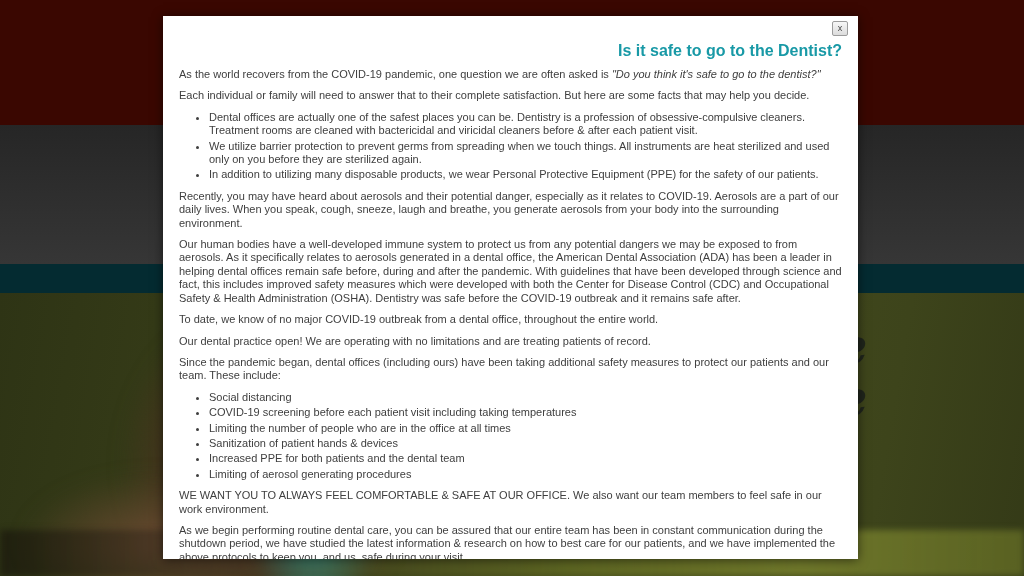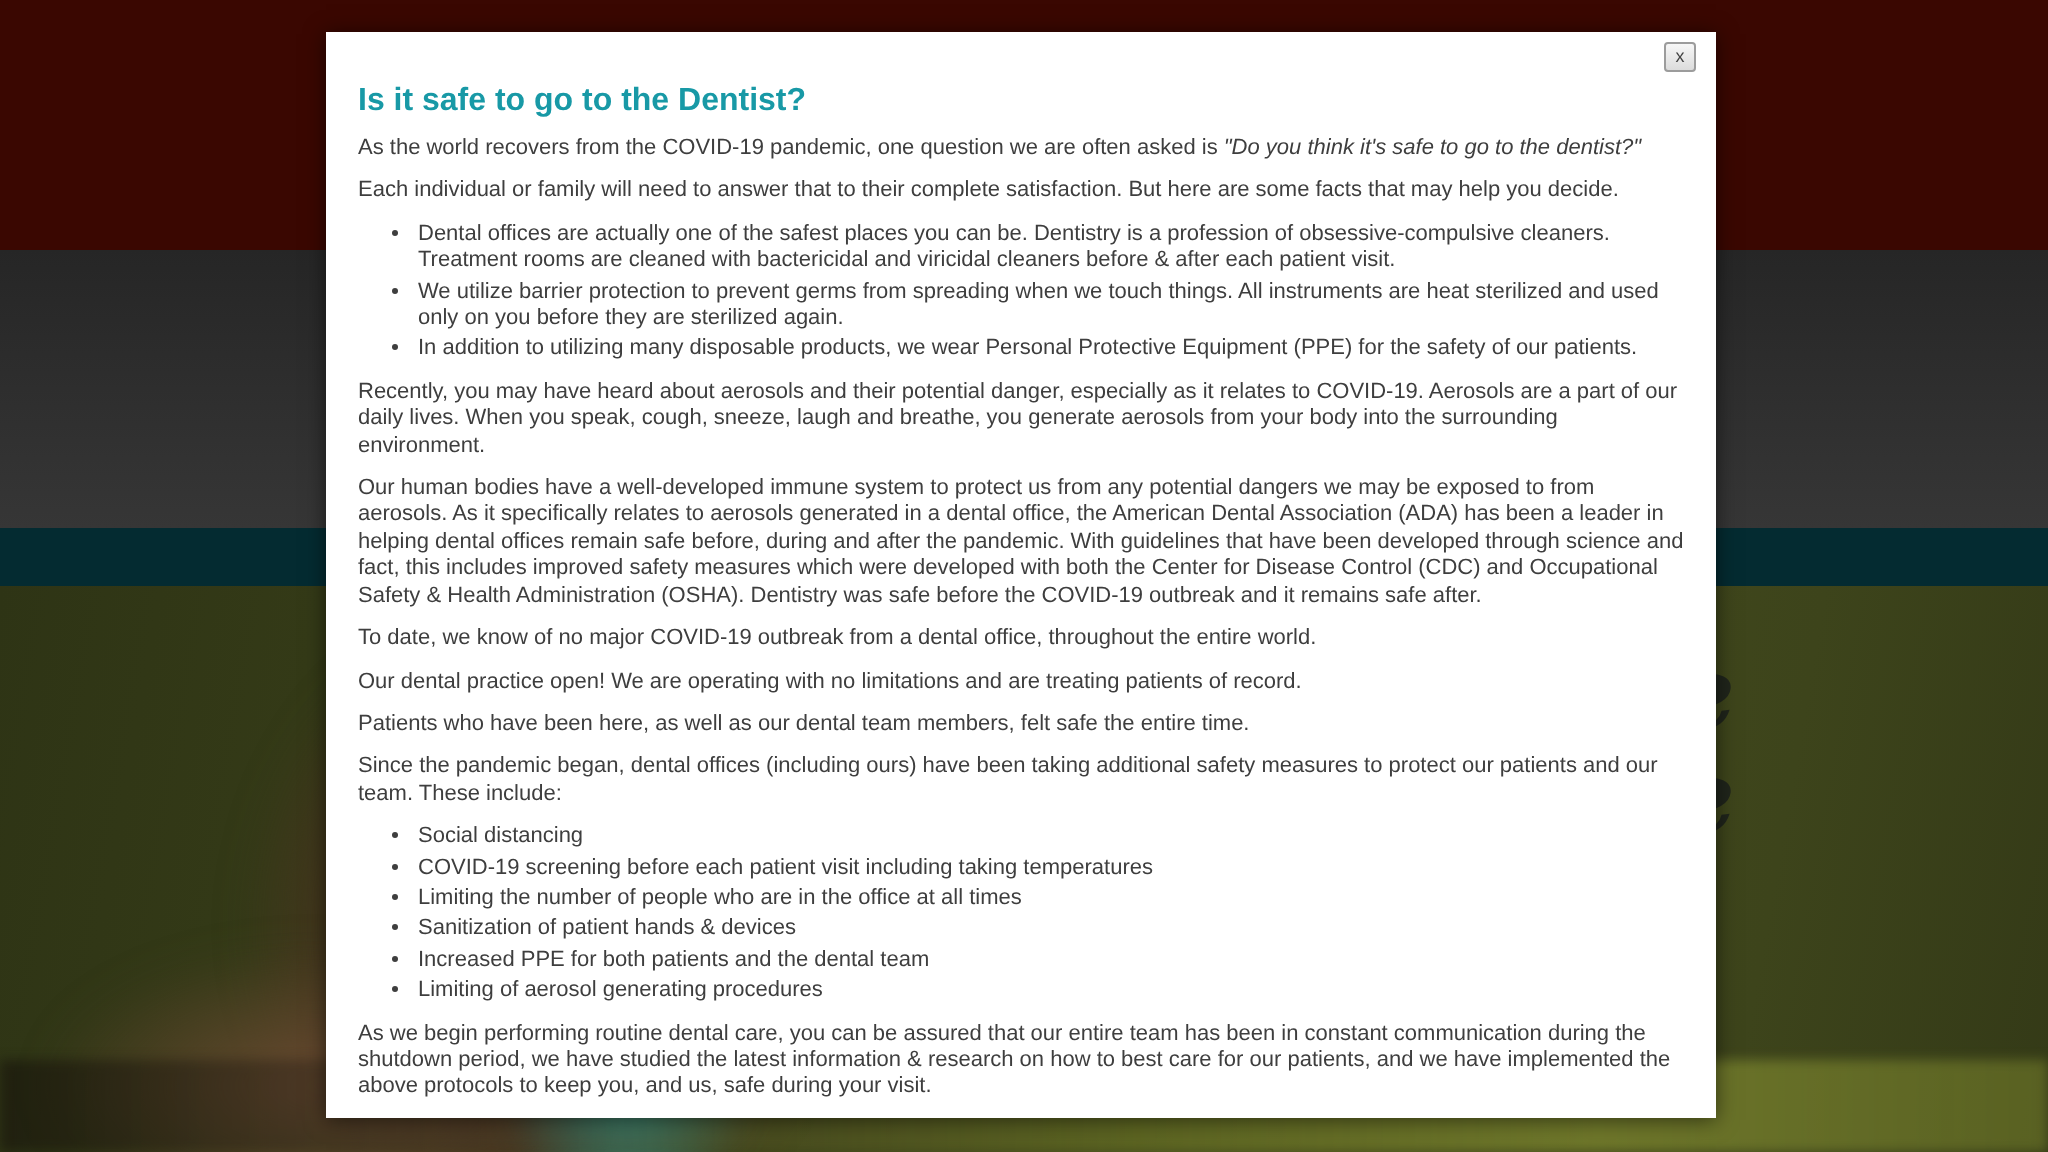--- a/index.html
+++ b/index.html
@@ -51,21 +51,21 @@
     background:#ffffff; box-sizing:border-box; padding:0 16px;
     box-shadow:0 1px 10px rgba(0,0,0,.55); z-index:10; overflow:hidden;
   }
   .close-btn {
     position:absolute; top:5px; right:10px; width:16px; height:15px;
     font-family:"Liberation Sans", sans-serif; font-size:9px; line-height:13px;
     text-align:center; color:#444; background:linear-gradient(#f7f7f7,#dcdcdc);
     border:1px solid #9c9c9c; border-radius:2px; padding:0; cursor:pointer;
   }
   .modal-title {
-    margin:26px 0 8px 0; text-align:left;
+    margin:26px 0 8px 0; text-align:right;
     font-size:16px; font-weight:bold; color:#1899a6;
   }
   .modal p { margin:8px 0; font-size:11px; line-height:1.22; color:#3e3e3e; }
   .modal ul { margin:8px 0; padding-left:30px; }
   .modal li { font-size:11px; line-height:1.22; color:#3e3e3e; margin:2px 0; }
   .italic { font-style:italic; }
   .bold { font-weight:normal; }
 </style>
 </head>
 <body>
@@ -99,30 +99,30 @@
     <ul>
       <li>Dental offices are actually one of the safest places you can be. Dentistry is a profession of obsessive-compulsive cleaners. Treatment rooms are cleaned with bactericidal and viricidal cleaners before &amp; after each patient visit.</li>
       <li>We utilize barrier protection to prevent germs from spreading when we touch things. All instruments are heat sterilized and used only on you before they are sterilized again.</li>
       <li>In addition to utilizing many disposable products, we wear Personal Protective Equipment (PPE) for the safety of our patients.</li>
     </ul>
 
     <p>Recently, you may have heard about aerosols and their potential danger, especially as it relates to COVID-19. Aerosols are a part of our daily lives. When you speak, cough, sneeze, laugh and breathe, you generate aerosols from your body into the surrounding environment.</p>
     <p>Our human bodies have a well-developed immune system to protect us from any potential dangers we may be exposed to from aerosols. As it specifically relates to aerosols generated in a dental office, the American Dental Association (ADA) has been a leader in helping dental offices remain safe before, during and after the pandemic. With guidelines that have been developed through science and fact, this includes improved safety measures which were developed with both the Center for Disease Control (CDC) and Occupational Safety &amp; Health Administration (OSHA). Dentistry was safe before the COVID-19 outbreak and it remains safe after.</p>
     <p class="bold">To date, we know of no major COVID-19 outbreak from a dental office, throughout the entire world.</p>
     <p>Our dental practice open! We are operating with no limitations and are treating patients of record.</p>
-    <p>Patients who have been here, as well as our dental team members, felt safe the entire time.</p>
     <p>Since the pandemic began, dental offices (including ours) have been taking additional safety measures to protect our patients and our team. These include:</p>
 
     <ul>
       <li>Social distancing</li>
       <li>COVID-19 screening before each patient visit including taking temperatures</li>
       <li>Limiting the number of people who are in the office at all times</li>
       <li>Sanitization of patient hands &amp; devices</li>
       <li>Increased PPE for both patients and the dental team</li>
       <li>Limiting of aerosol generating procedures</li>
     </ul>
 
+    <p><span class="bold">WE WANT YOU TO ALWAYS FEEL COMFORTABLE &amp; SAFE AT OUR OFFICE.</span><span> We also want our team members to feel safe in our work environment.</span></p>
 
     <p>As we begin performing routine dental care, you can be assured that our entire team has been in constant communication during the shutdown period, we have studied the latest information &amp; research on how to best care for our patients, and we have implemented the above protocols to keep you, and us, safe during your visit.</p>
 
   </div>
 
 </div>
 
 </body></html>

